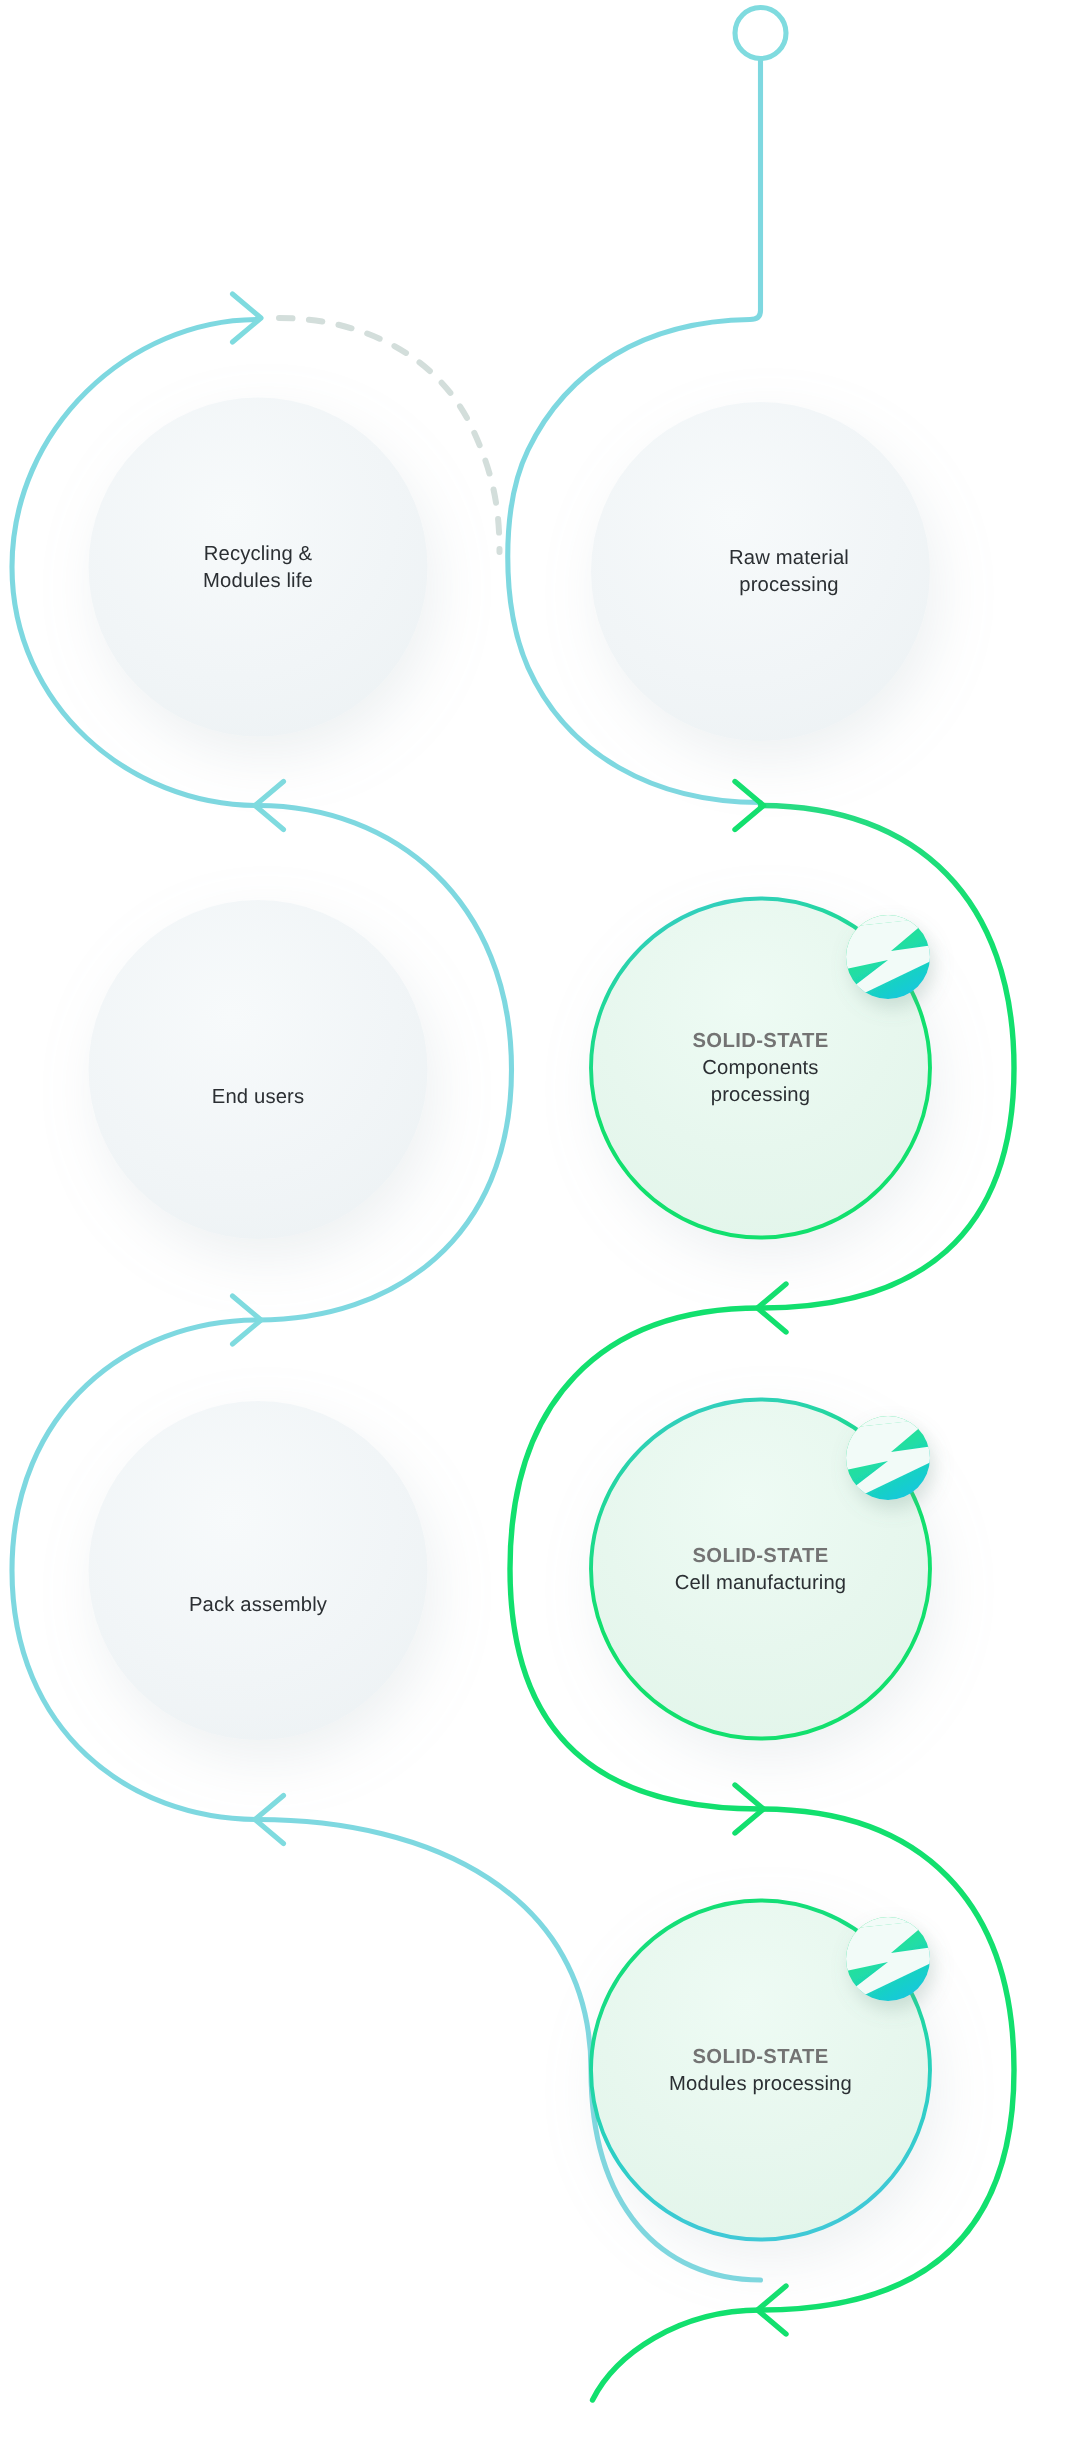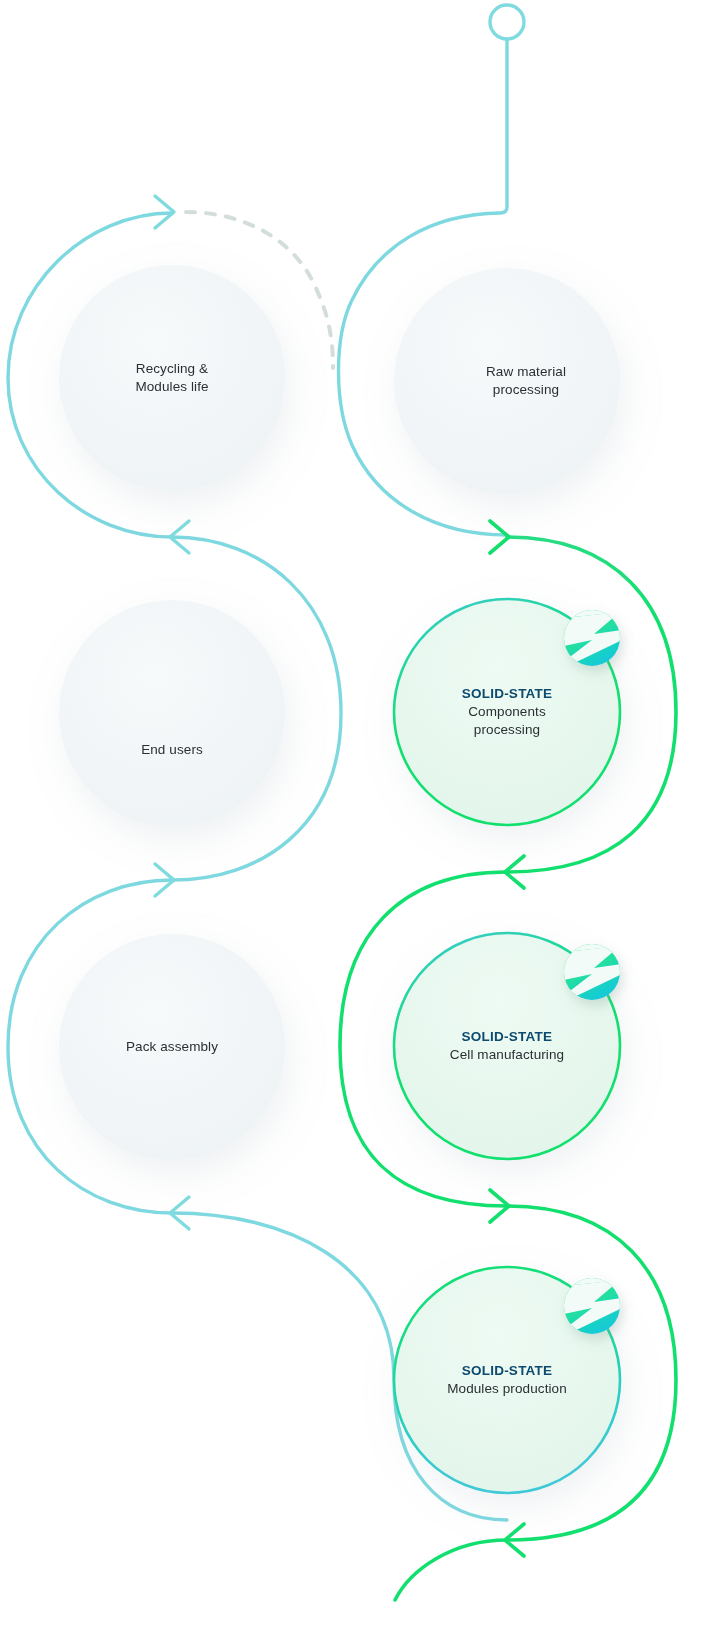--- a/index.html
+++ b/index.html
@@ -16,21 +16,21 @@
     letter-spacing:.1px;
     transform:translate(-50%,-50%);
     pointer-events:none;
     white-space:nowrap;
   }
   .node-label .hdr{
     display:block;
     font-weight:700;
     letter-spacing:.25px;
     font-size:13.5px;
-    color:#0c4a6e;
+    color:#737373;
   }
   .node-label .sub{display:block;}
 </style>
 </head>
 <body>
 
 <div id="stage">
 
   <svg class="layer" viewBox="0 0 711 1641">
     <defs>
@@ -221,37 +221,37 @@
   <div class="node-label" style="left:172px;top:378px;">
     <span class="sub">Recycling &amp;</span>
     <span class="sub">Modules life</span>
   </div>
 
   <div class="node-label" style="left:526px;top:381px;">
     <span class="sub">Raw material</span>
     <span class="sub">processing</span>
   </div>
 
-  <div class="node-label" style="left:172px;top:750px;">
+  <div class="node-label" style="left:172px;top:731px;">
     <span class="sub">End users</span>
   </div>
 
   <div class="node-label" style="left:507px;top:712px;">
     <span class="hdr">SOLID-STATE</span>
     <span class="sub">Components</span>
     <span class="sub">processing</span>
   </div>
 
-  <div class="node-label" style="left:172px;top:1047px;">
+  <div class="node-label" style="left:172px;top:1070px;">
     <span class="sub">Pack assembly</span>
   </div>
 
   <div class="node-label" style="left:507px;top:1046px;">
     <span class="hdr">SOLID-STATE</span>
     <span class="sub">Cell manufacturing</span>
   </div>
 
   <div class="node-label" style="left:507px;top:1380px;">
     <span class="hdr">SOLID-STATE</span>
-    <span class="sub">Modules production</span>
+    <span class="sub">Modules processing</span>
   </div>
 
 </div>
 
 </body></html>

